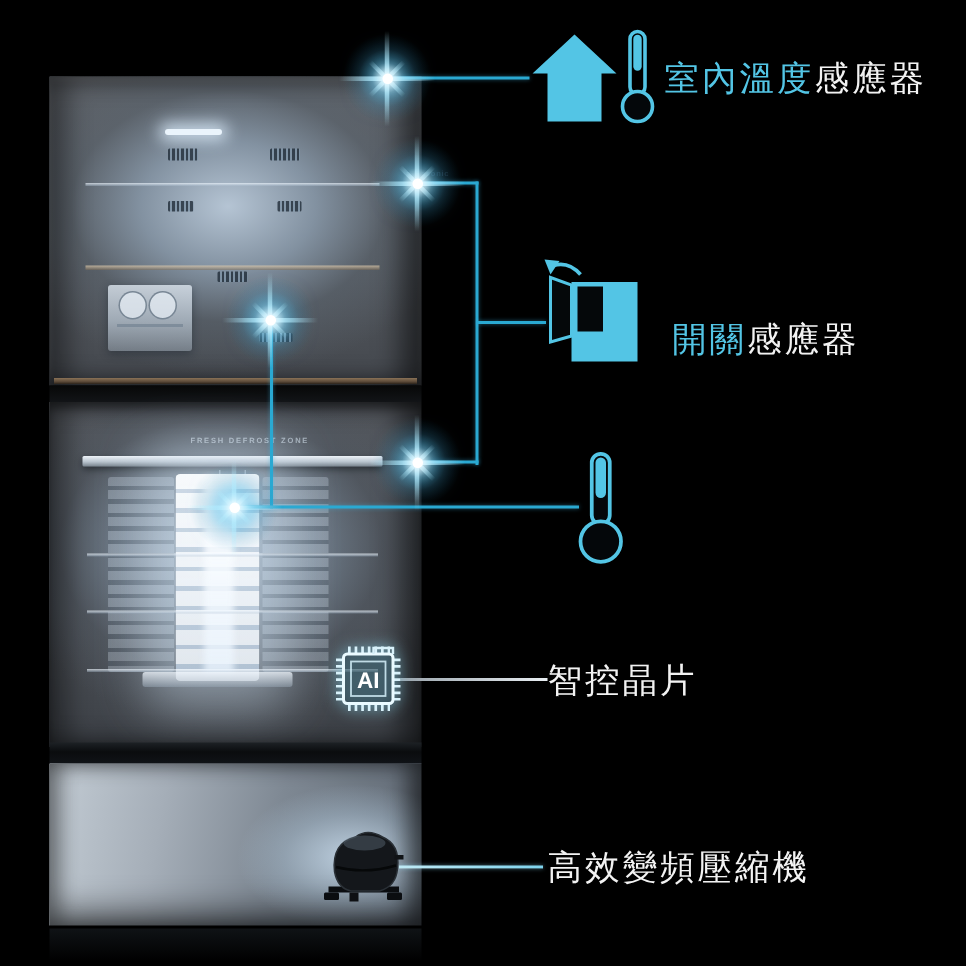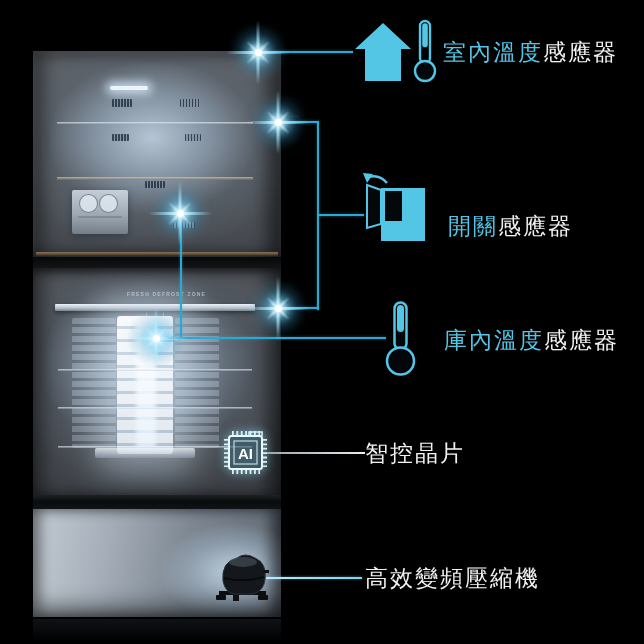--- a/index.html
+++ b/index.html
@@ -225,23 +225,20 @@
     <path d="M11 28 Q30 33 51 27" fill="none" stroke="#060809" stroke-width="1.6"></path>
     <rect x="50" y="20" width="6" height="3" fill="#101316"></rect>
   </svg>
 
   <div class="callout-label" style="left:443px;top:39px;">
     <span class="hl">室內溫度</span><span class="wt">感應器</span>
   </div>
   <div class="callout-label" style="left:448px;top:202px;margin-top:11px;">
     <span class="hl">開關</span><span class="wt">感應器</span>
   </div>
-  <div class="callout-label" style="left:444px;top:327px;">
-    <span class="hl">庫內溫度</span><span class="wt">感應器</span>
-  </div>
   <div class="callout-label" style="left:365px;top:440px;">
     <span class="wt">智控晶片</span>
   </div>
   <div class="callout-label" style="left:365px;top:565px;">
     <span class="wt">高效變頻壓縮機</span>
   </div>
 
 </div>
 
 </body></html>

